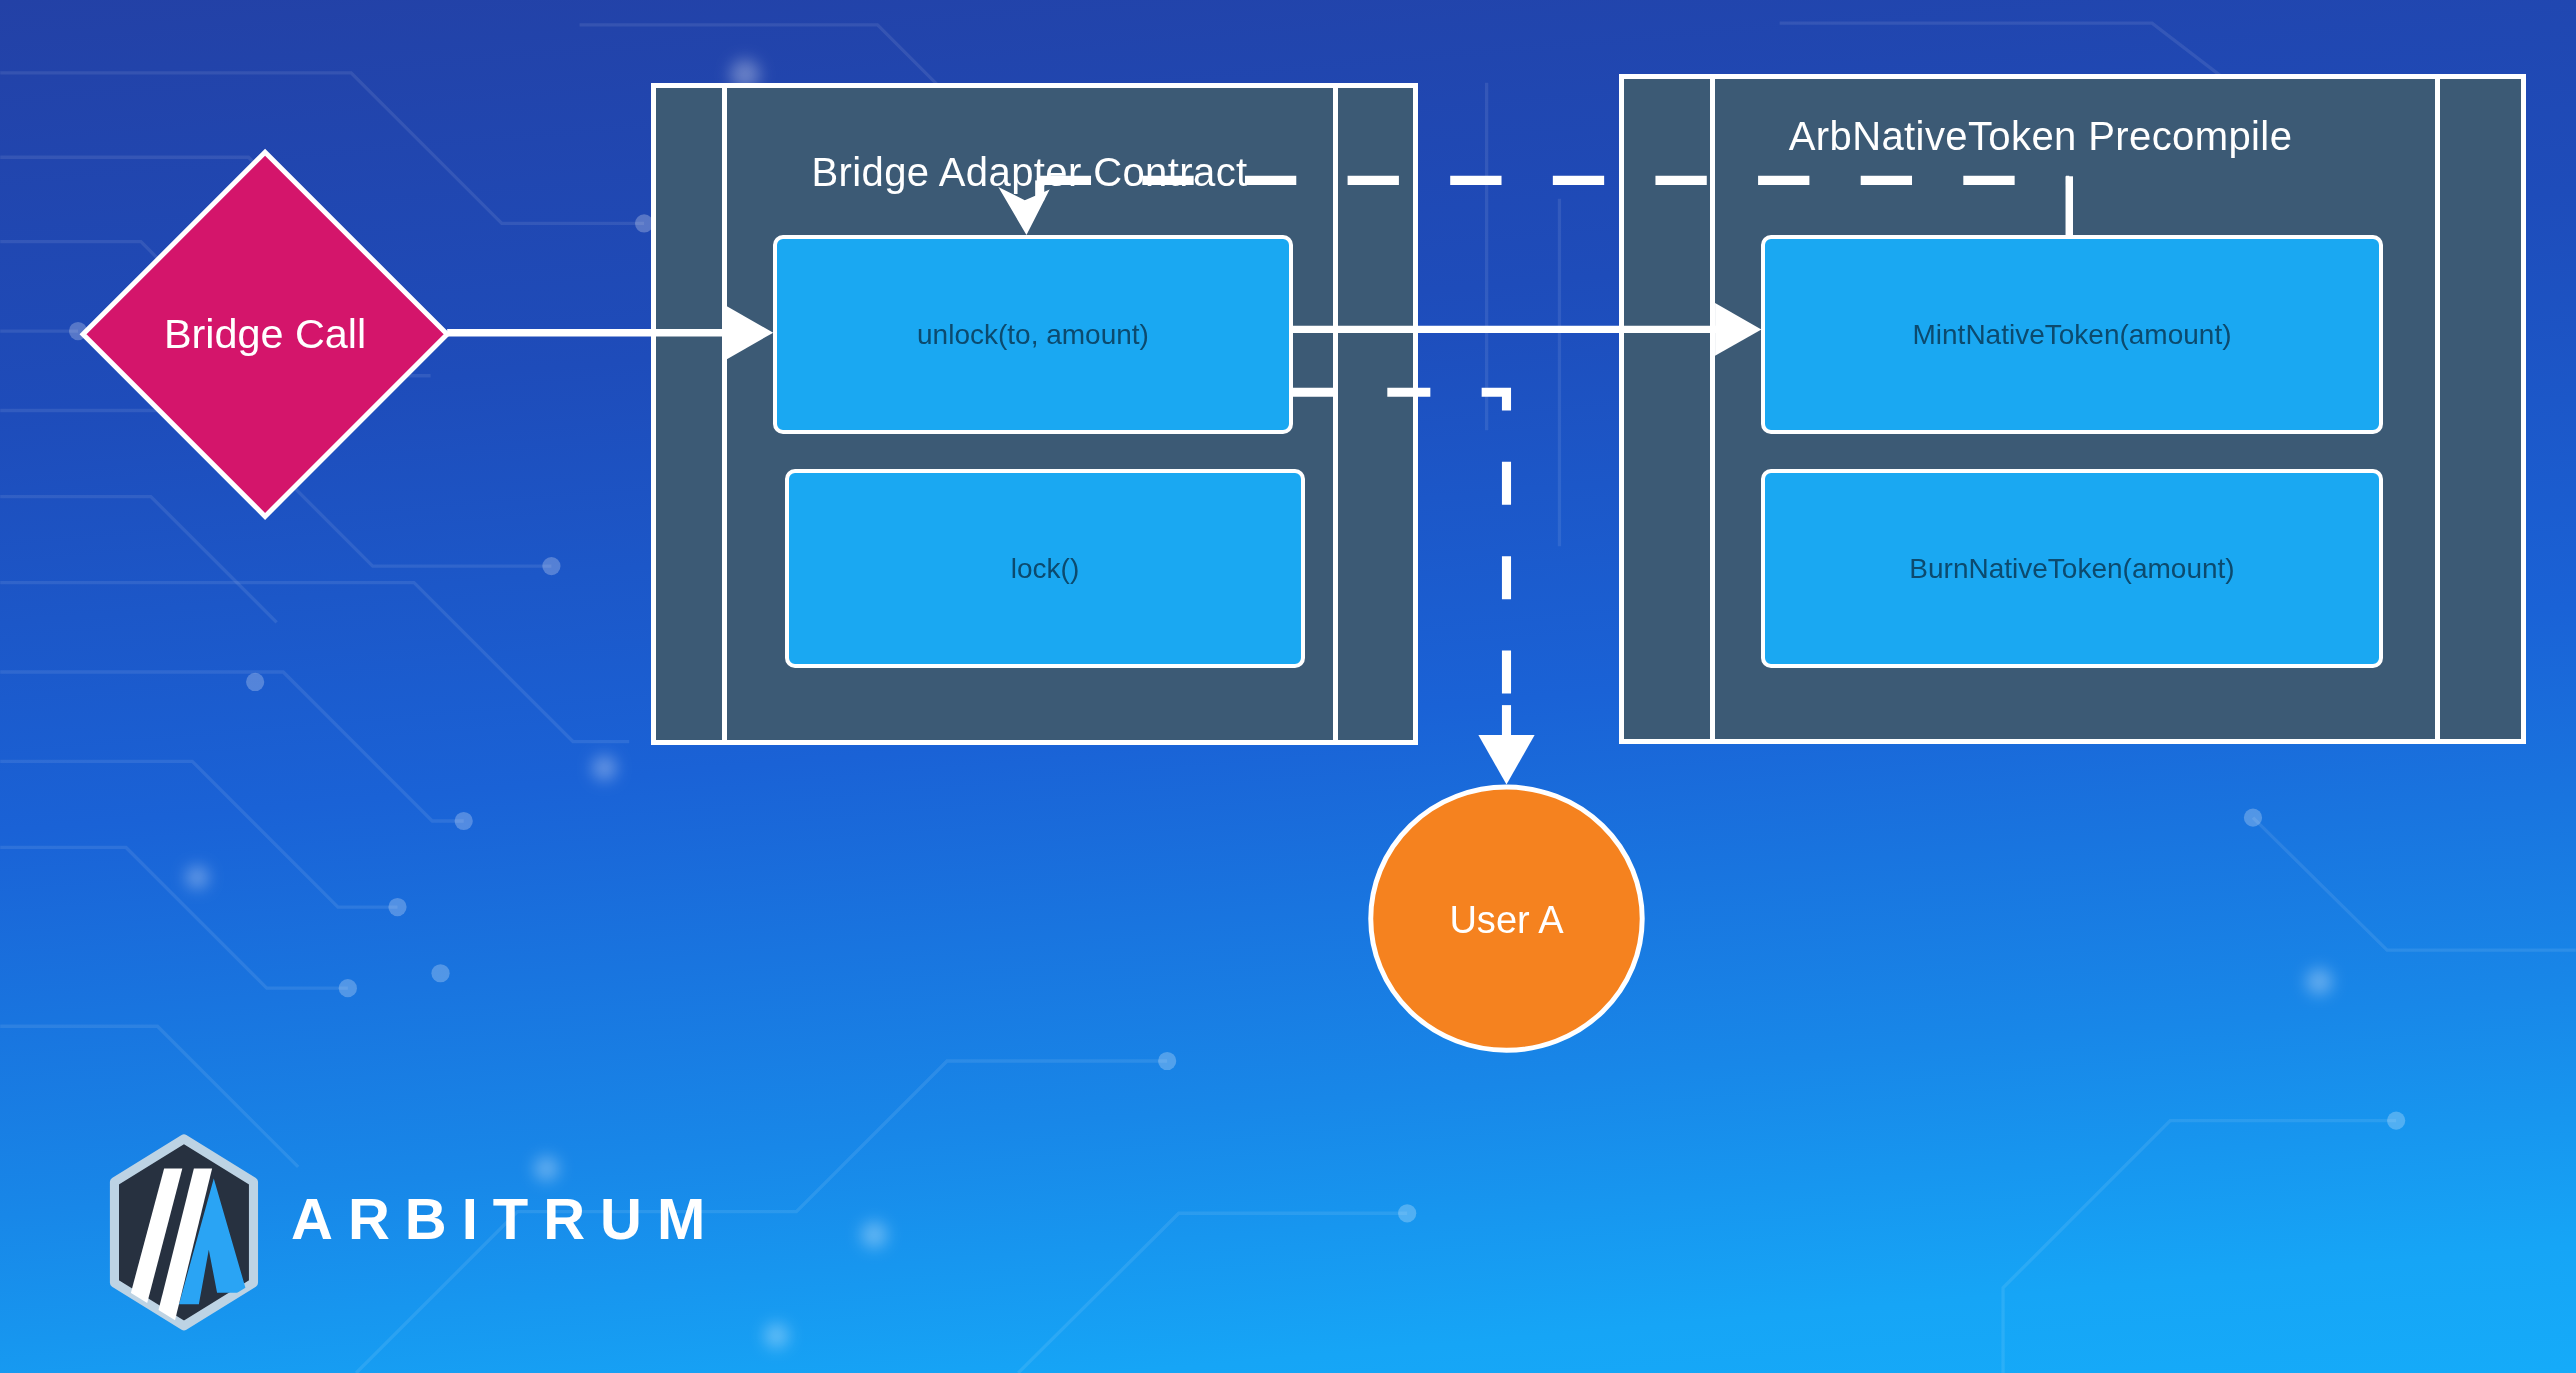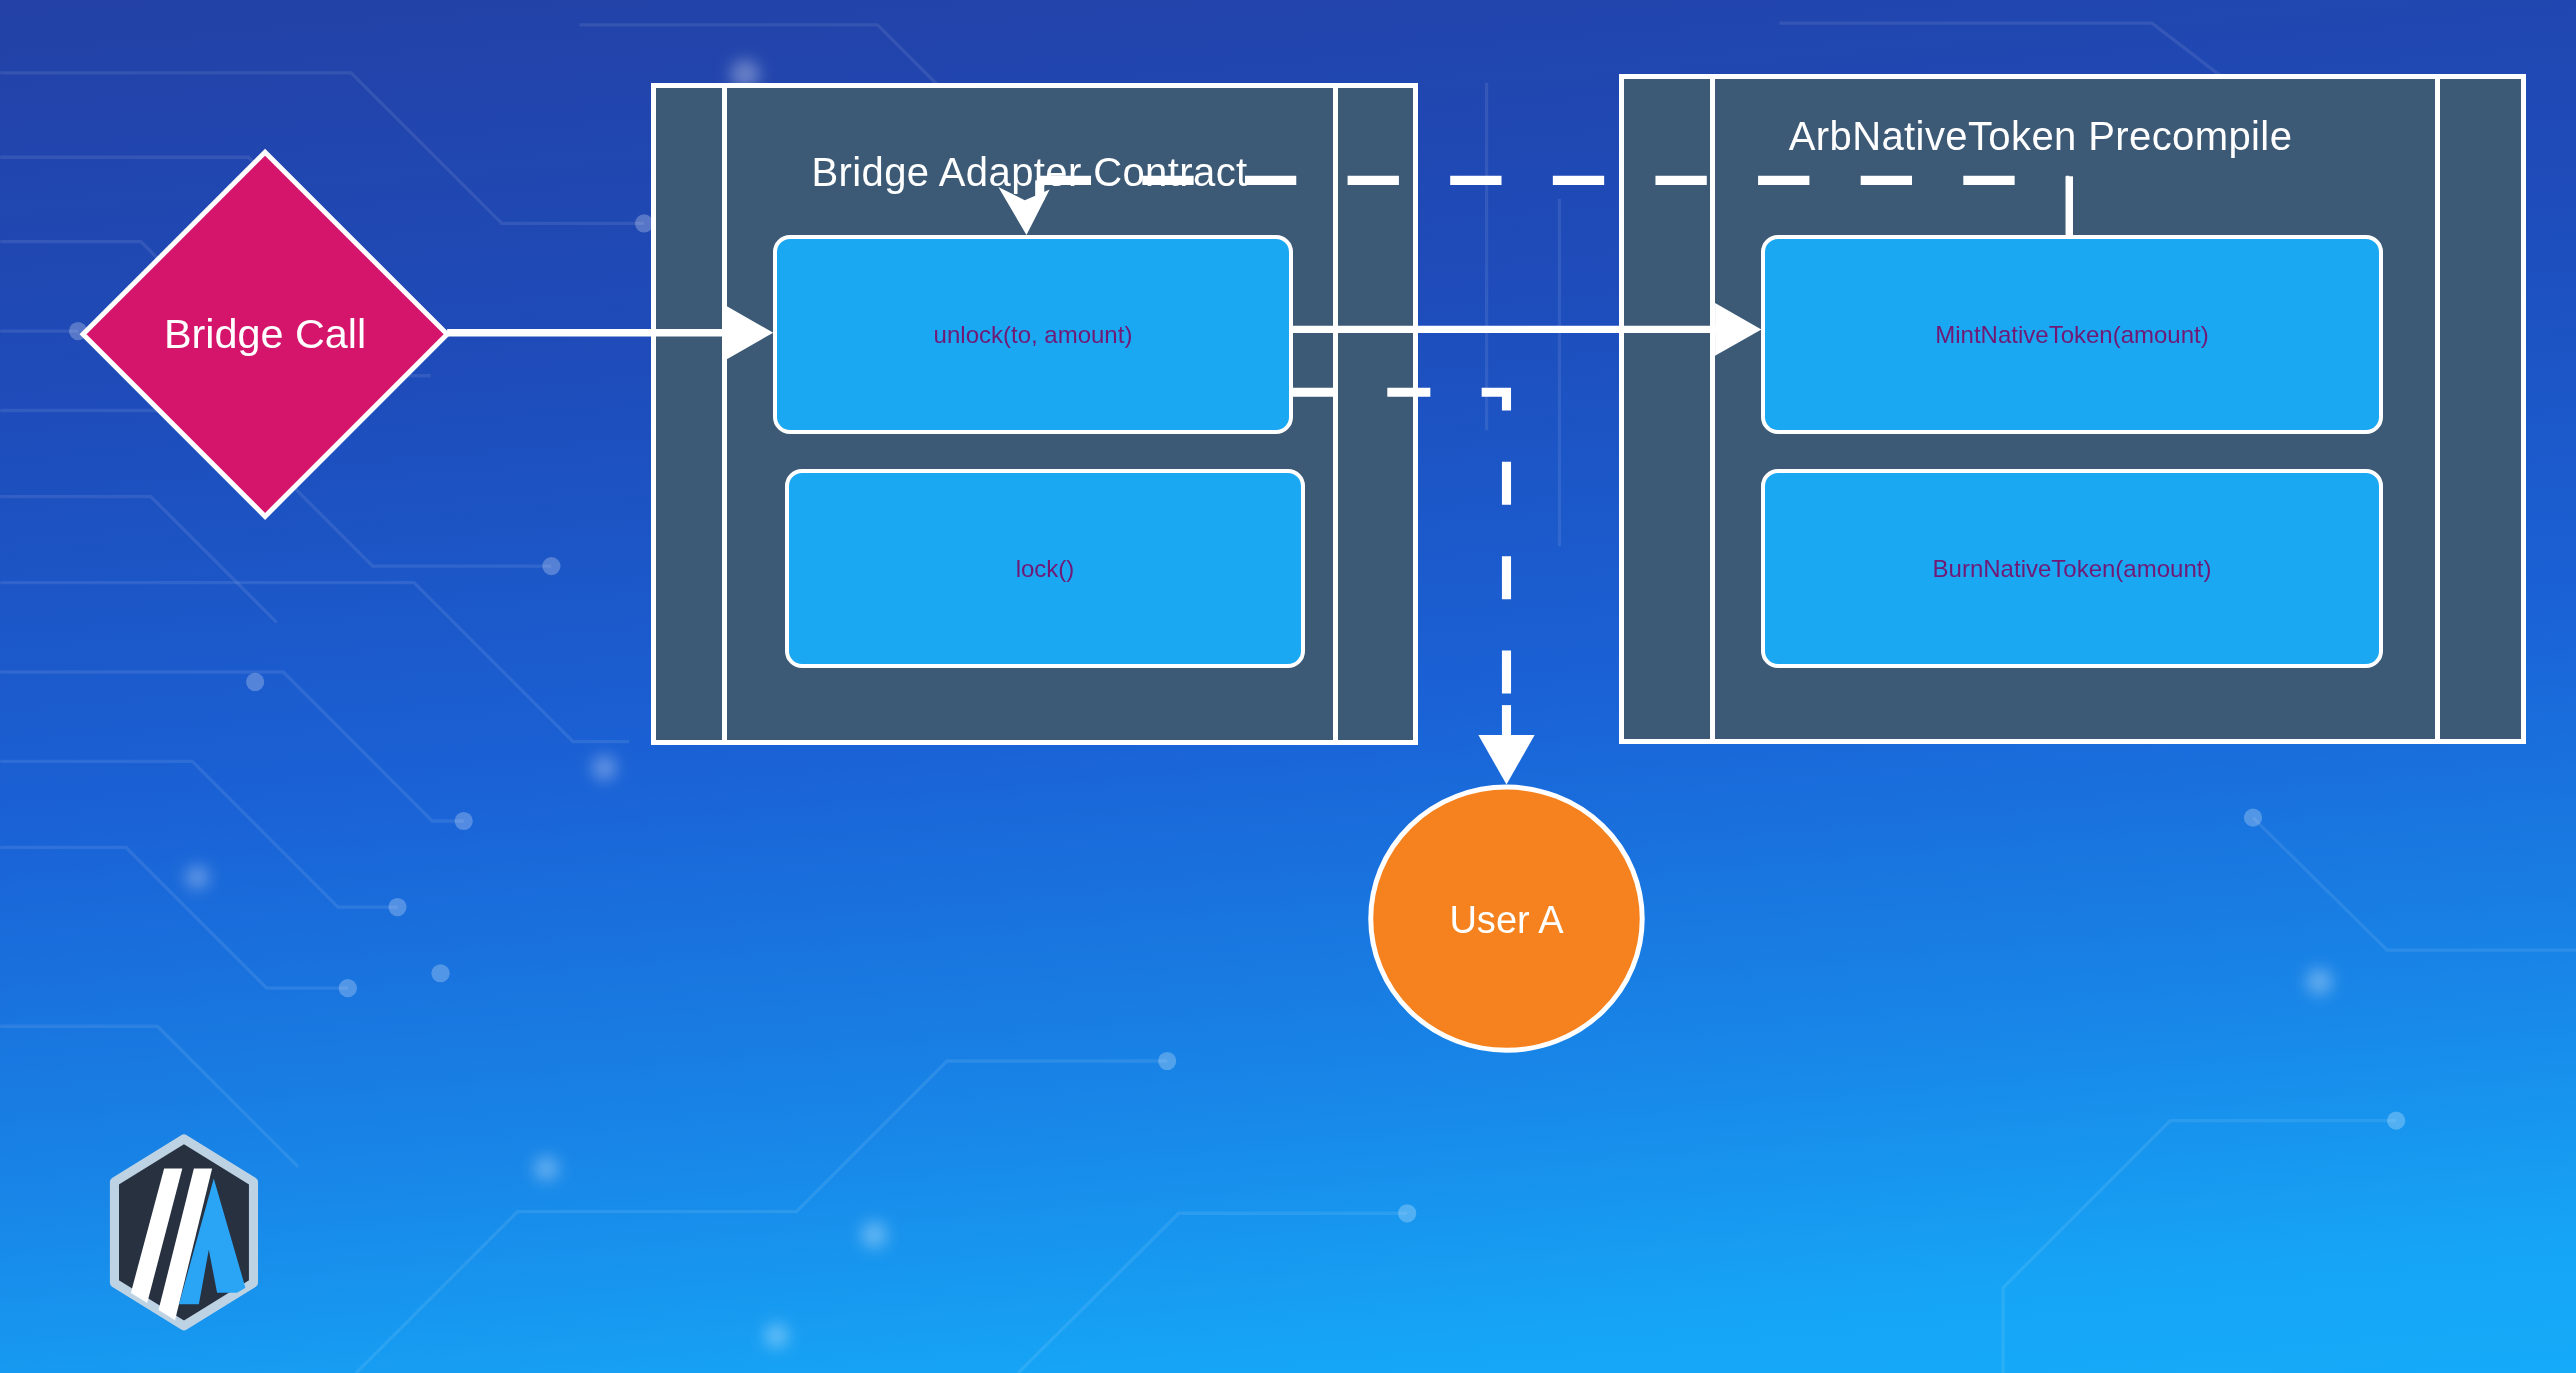--- a/index.html
+++ b/index.html
@@ -30,24 +30,24 @@
   }
   .swim-title{
     position:absolute;z-index:1;
     color:#ffffff;font-size:40px;font-weight:400;
     text-align:center;letter-spacing:0.4px;
   }
   .fnbox{
     position:absolute;z-index:1;
     background:#1aa8f2;
     border:4.1px solid #ffffff;
-    border-radius:17px;
+    border-radius:10px;
     box-sizing:border-box;
     display:flex;align-items:center;justify-content:center;
-    color:#701a75;font-size:24px;
+    color:#0c4a6e;font-size:28px;
   }
   #connector-layer{z-index:2;pointer-events:none;}
   .wordmark{
     position:absolute;z-index:1;
     color:#ffffff;font-size:58px;font-weight:700;
     letter-spacing:15px;
   }
   .tr{stroke:rgba(255,255,255,0.09);stroke-width:4;fill:none;}
   .nd{fill:rgba(255,255,255,0.25);}
   .glow{fill:rgba(255,255,255,0.32);}
@@ -152,20 +152,21 @@
   <div class="lane" style="left:1710px;top:74px;height:670px;"></div>
   <div class="lane" style="left:2435px;top:74px;height:670px;"></div>
   <div class="swim-title" style="left:1683px;top:114px;width:715px;">ArbNativeToken Precompile</div>
   <div class="fnbox" style="left:1761px;top:235px;width:622px;height:199px;">
     <span>MintNativeToken(amount)</span>
   </div>
   <div class="fnbox" style="left:1761px;top:469px;width:622px;height:199px;">
     <span>BurnNativeToken(amount)</span>
   </div>
 
+  <div class="wordmark" style="left:291px;top:1185px;">ARBITRUM</div>
 
   <svg id="connector-layer" width="2576" height="1373" viewBox="0 0 3112 1659">
 
     <g>
       <line class="conn" x1="540" y1="402" x2="886" y2="402" stroke-width="9"></line>
       <polygon points="934,402 878,370 878,434" fill="#ffffff"></polygon>
     </g>
 
     <g>
       <line class="conn" x1="1562" y1="398" x2="2082" y2="398" stroke-width="9"></line>

